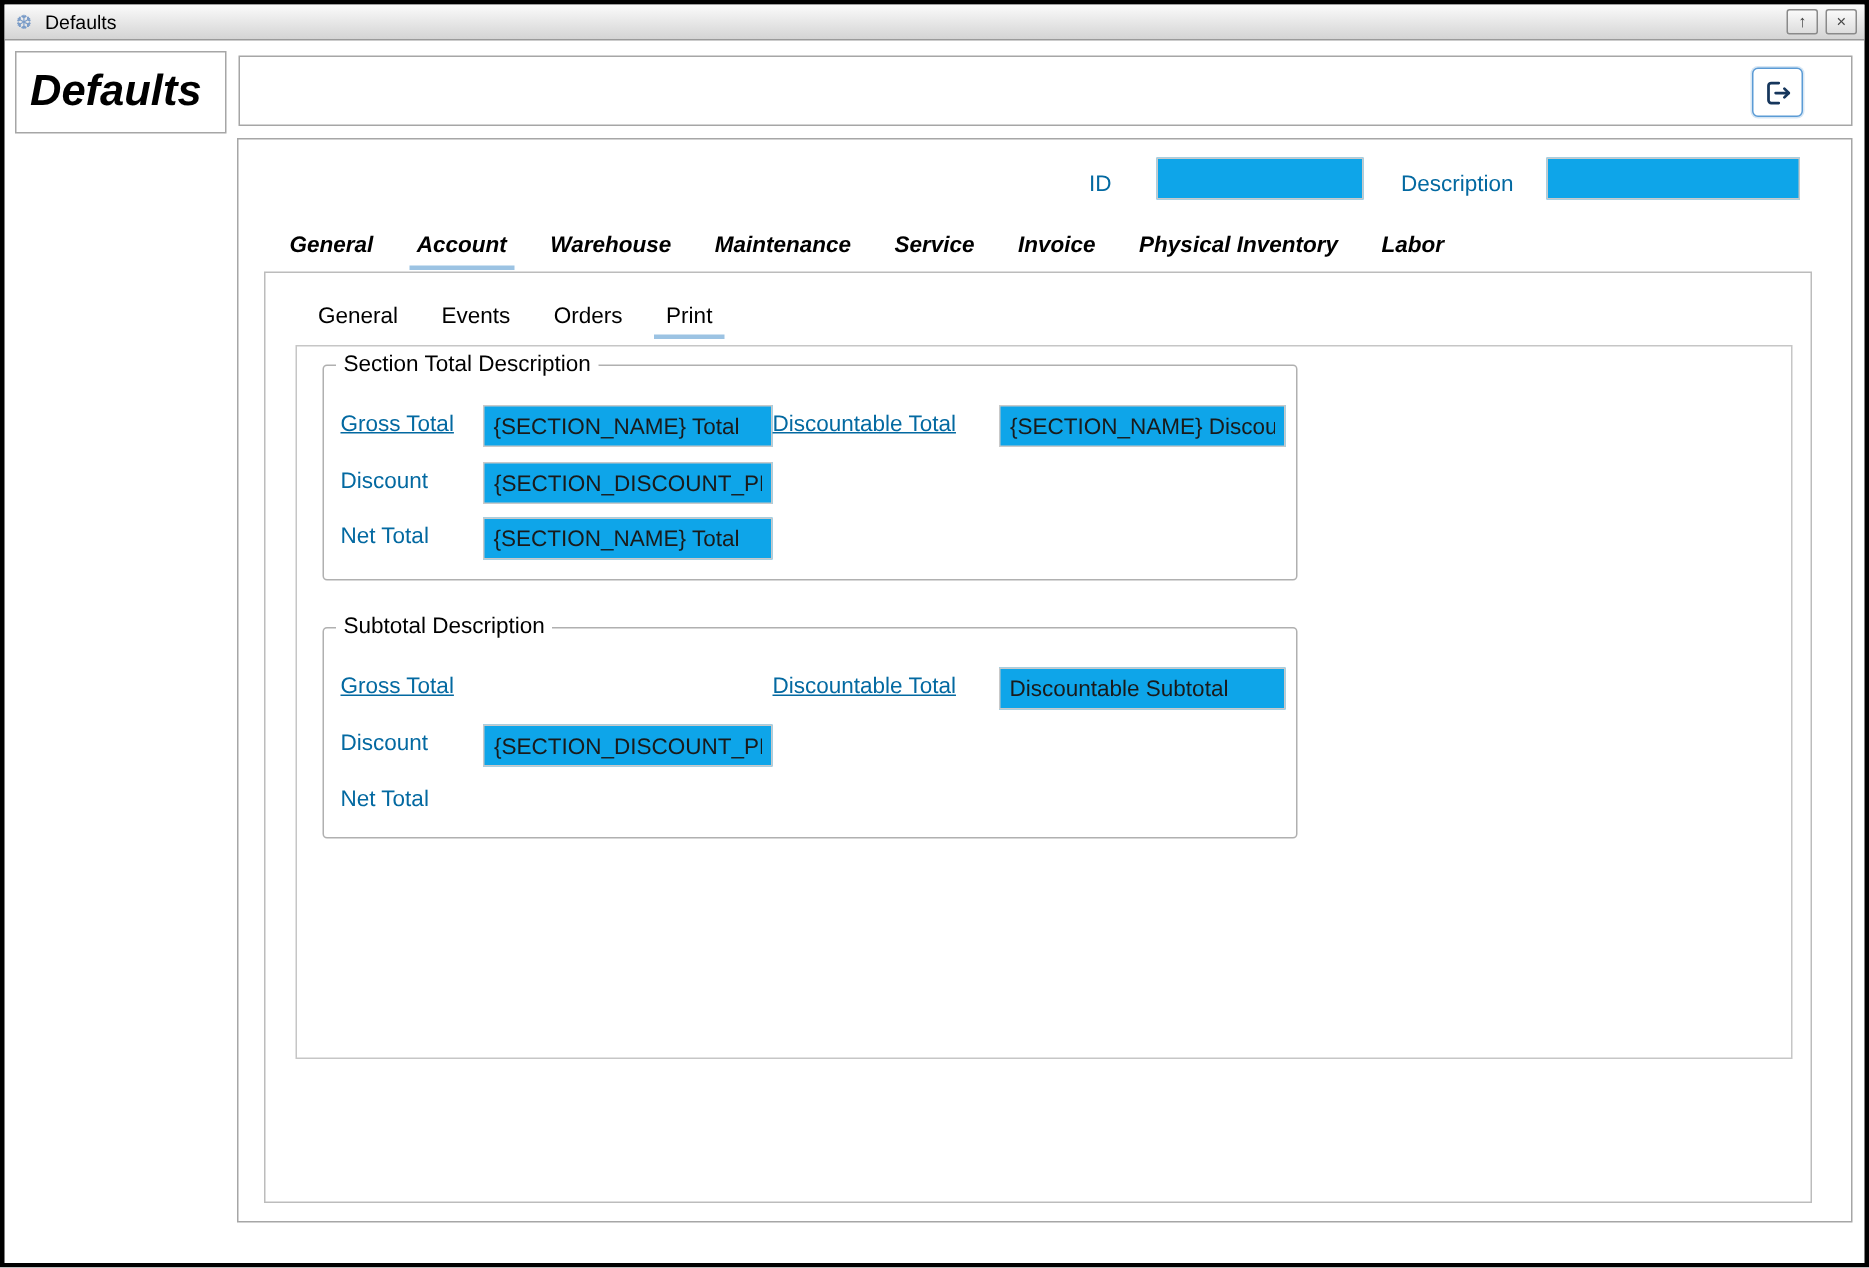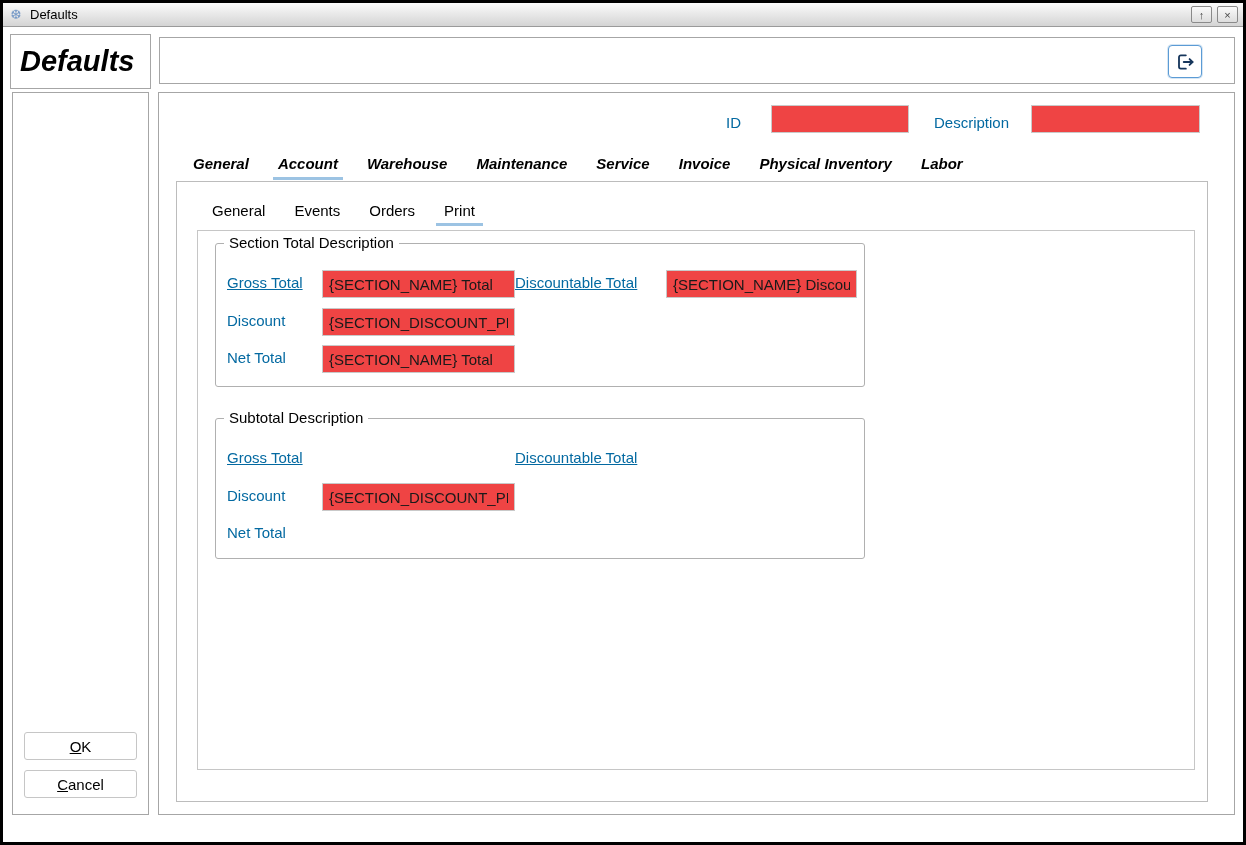--- a/index.html
+++ b/index.html
@@ -57,21 +57,21 @@
   .panel-btn.cancel { top:677px; }
   .mnemonic { text-decoration:underline; }
 
   
   .main-panel {
     position:absolute; left:155px; top:89px; width:1077px; height:723px;
     border:1px solid #a6a6a6; background:#fff;
   }
   .field-label { position:absolute; font-size:15px; color:#0369a1; white-space:nowrap; }
   .text-input {
-    position:absolute; height:28px; border:1px solid #c9c9c9; background:#ef4444;
+    position:absolute; height:28px; border:1px solid #c9c9c9; background:#0ea5e9;
     font-size:15px; font-family:inherit; color:#1a1a1a; padding:0 6px; outline:none;
   }
   .id-label   { left:567px; top:21px; }
   .id-input   { left:612px; top:12px; width:138px; }
   .desc-label { left:775px; top:21px; }
   .desc-input { left:872px; top:12px; width:169px; }
 
   
   .main-tabs {
     position:absolute; left:29px; top:62px; display:flex; gap:19px;
@@ -89,21 +89,21 @@
     border:1px solid #bcbcbc; background:#fff;
   }
   .sub-tabs { position:absolute; left:27px; top:20px; display:flex; gap:13px; }
   .sub-tab {
     font-size:15px; color:#000; padding:0 8px 4px 8px;
     border-bottom:3px solid transparent; cursor:pointer; white-space:nowrap;
   }
   .sub-tab.selected { border-bottom-color:#9cc3e3; }
 
   .content-box {
-    position:absolute; left:20px; top:48px; width:998px; height:540px;
+    position:absolute; left:20px; top:48px; width:998px; height:476px;
     border:1px solid #c6c6c6; background:#fff;
   }
 
   
   .group-box {
     position:absolute; left:17px; width:650px;
     border:1px solid #b0b0b0; border-radius:3px; background:#fff;
   }
   .group-box.g1 { top:12px; height:144px; }
   .group-box.g2 { top:164px; height:141px;margin-top:23px; }
@@ -140,28 +140,20 @@
       <span style="display:flex;">
         <svg width="20" height="20" viewBox="0 0 24 24" fill="none" stroke="#16365c" stroke-width="2.2" stroke-linecap="round" stroke-linejoin="round">
           <path d="M13 4 H7 a2.2 2.2 0 0 0 -2.2 2.2 V17.8 A2.2 2.2 0 0 0 7 20 h6"></path>
           <path d="M10.5 12 H21"></path>
           <path d="M17.5 8.5 L21 12 L17.5 15.5"></path>
         </svg>
       </span>
     </button>
   </div>
 
-  <div class="left-panel">
-    <button class="panel-btn ok">
-      <span class="mnemonic">O</span><span>K</span>
-    </button>
-    <button class="panel-btn cancel">
-      <span class="mnemonic">C</span><span>ancel</span>
-    </button>
-  </div>
 
   <div class="main-panel">
 
     <span class="field-label id-label">ID</span>
     <input class="text-input id-input" value="" style="">
     <span class="field-label desc-label">Description</span>
     <input class="text-input desc-input" value="" style="">
 
     <div class="main-tabs">
       <span class="main-tab">General</span>
@@ -200,20 +192,21 @@
           <span class="field-label gb-label-c1 r3l">Net Total</span>
           <input class="text-input gb-input-c1 r3i" value="{SECTION_NAME} Total" style="">
         </div>
 
         <div class="group-box g2">
           <span class="group-legend">Subtotal Description</span>
 
           <span class="field-label gb-label-c1 r1l">Gross Total</span>
 
           <span class="field-label gb-label-c2 r1l">Discountable Total</span>
+          <input class="text-input gb-input-c2 r1i" value="Discountable Subtotal" style="">
 
           <span class="field-label gb-label-c1 r2l">Discount</span>
           <input class="text-input gb-input-c1 r2i" value="{SECTION_DISCOUNT_PE" style="">
 
           <span class="field-label gb-label-c1 r3l">Net Total</span>
         </div>
 
       </div>
     </div>
   </div>

